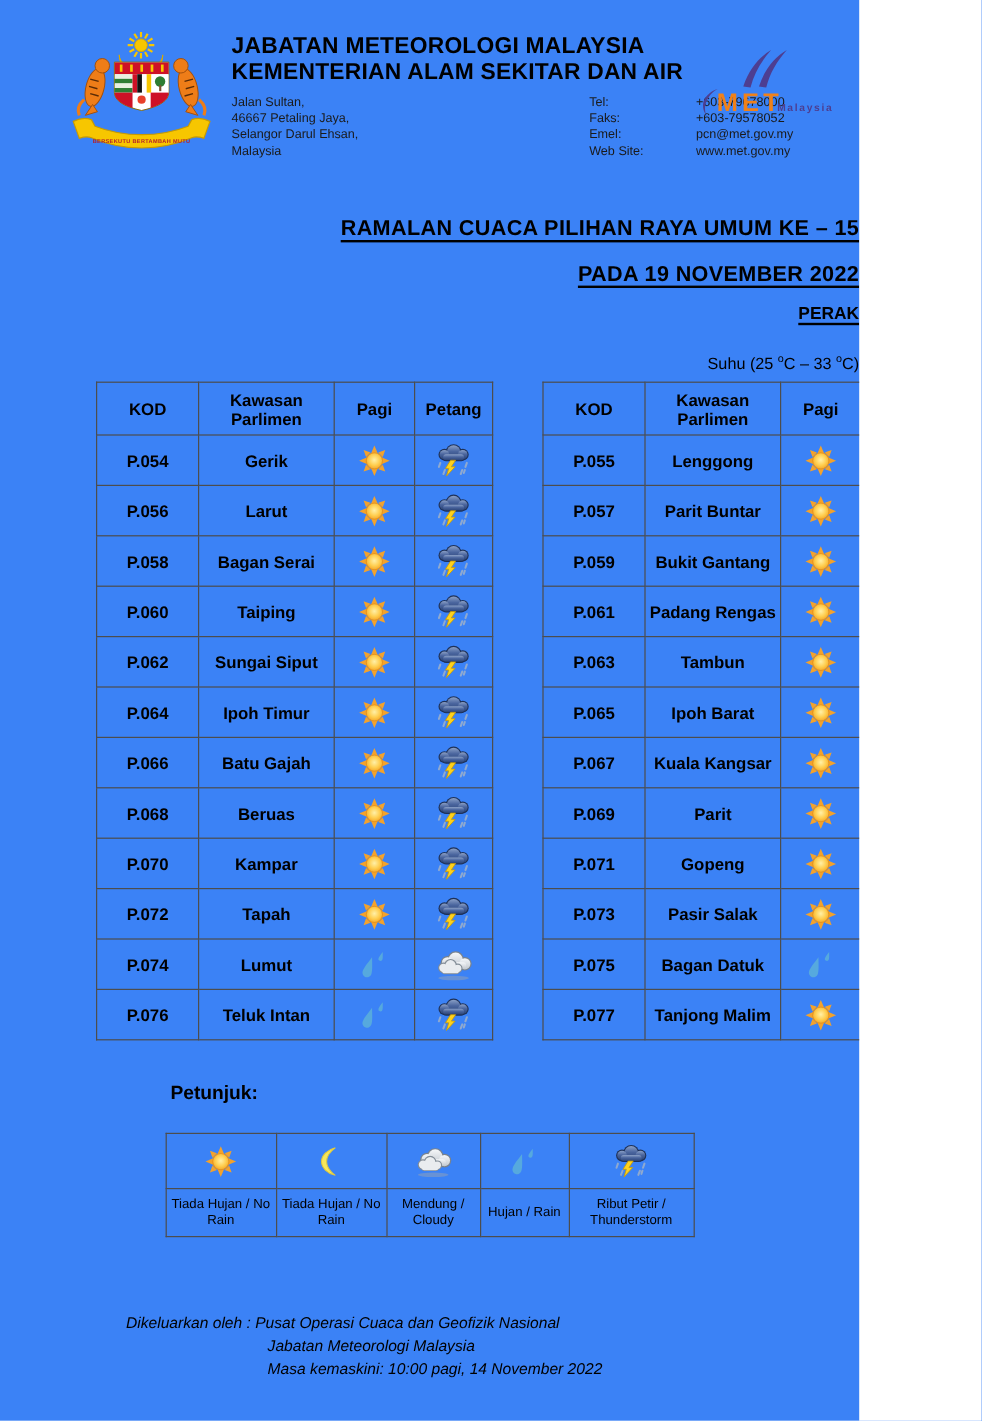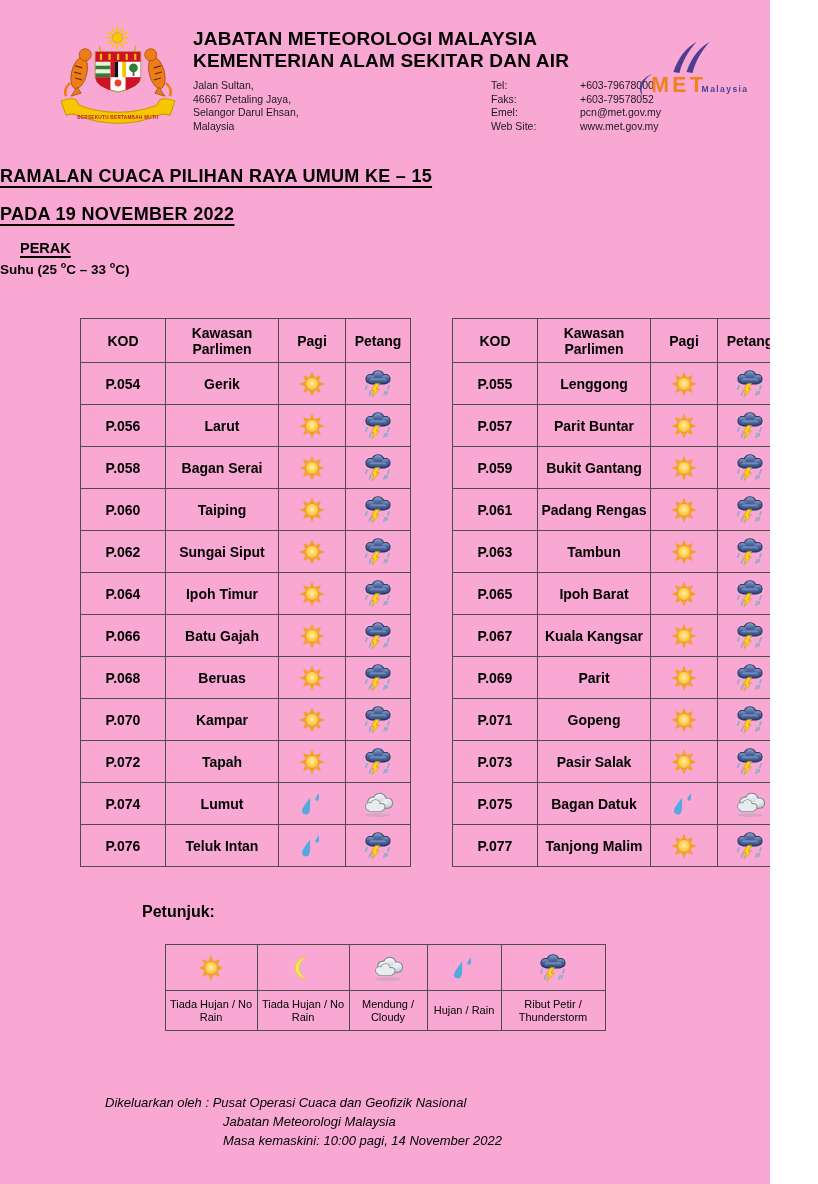--- a/index.html
+++ b/index.html
@@ -1,36 +1,36 @@
 <!DOCTYPE html>
 <html><head>
 <meta charset="utf-8">
 <style>
   * { margin:0; padding:0; box-sizing:border-box; }
   body { background:#fff; font-family:"Liberation Sans", sans-serif; color:#000; }
-  .page { position:relative; width:770px; height:1184px; background:#f9a8d4; overflow:hidden; }
+  .page { position:relative; width:716px; height:1184px; background:#3b82f6; overflow:hidden; }
 
   
   .header { position:absolute; top:24px; left:55px; right:16px; display:flex; }
   .coat { width:126px; height:112px; flex:0 0 auto; }
   .head-text { margin-left:12px; padding-top:4px; }
   .agency { font-size:19px; font-weight:bold; line-height:22px; letter-spacing:.2px; }
   .head-cols { display:flex; margin-top:7px; font-size:10.5px; line-height:13.5px; color:#1a1a1a; }
   .addr { width:150px; }
   .contacts { margin-left:148px; display:grid; grid-template-columns:76px auto; column-gap:13px; }
   .metlogo { position:absolute; right:4px; top:14px; width:126px; height:66px; }
 
   
-  .titles { position:absolute; top:166px; left:0; right:0; text-align:left; }
+  .titles { position:absolute; top:180px; left:0; right:0; text-align:right; }
   .t1, .t2 { font-size:18px; font-weight:bold; letter-spacing:.3px;
              text-decoration:underline; text-decoration-thickness:2px; text-underline-offset:4px; }
   .t2 { margin-top:17px; }
   .t3 { margin-top:15px; font-size:14.5px; font-weight:bold;
         text-decoration:underline; text-decoration-thickness:1.6px; text-underline-offset:3px;padding-left:20px; }
-  .t4 { margin-top:4px; font-size:13.5px; font-weight:bold; }
+  .t4 { margin-top:24px; font-size:13.5px; font-weight:normal; }
   .t4 sup { font-size:9px; }
 
   
   .tables { position:absolute; top:318px; left:64px; display:flex; gap:41px;padding-left:16px; }
   table.wx { border-collapse:collapse; width:330px; table-layout:fixed; }
   table.wx th, table.wx td { border:1px solid #4d4d4d; text-align:center; vertical-align:middle; padding:2px; }
   table.wx th { height:44px; font-size:14px; font-weight:bold; line-height:16px; }
   table.wx td { height:42px; font-size:14px; font-weight:bold; line-height:16px; }
   .wicon { width:34px; height:30px; display:inline-block; vertical-align:middle; }
 

